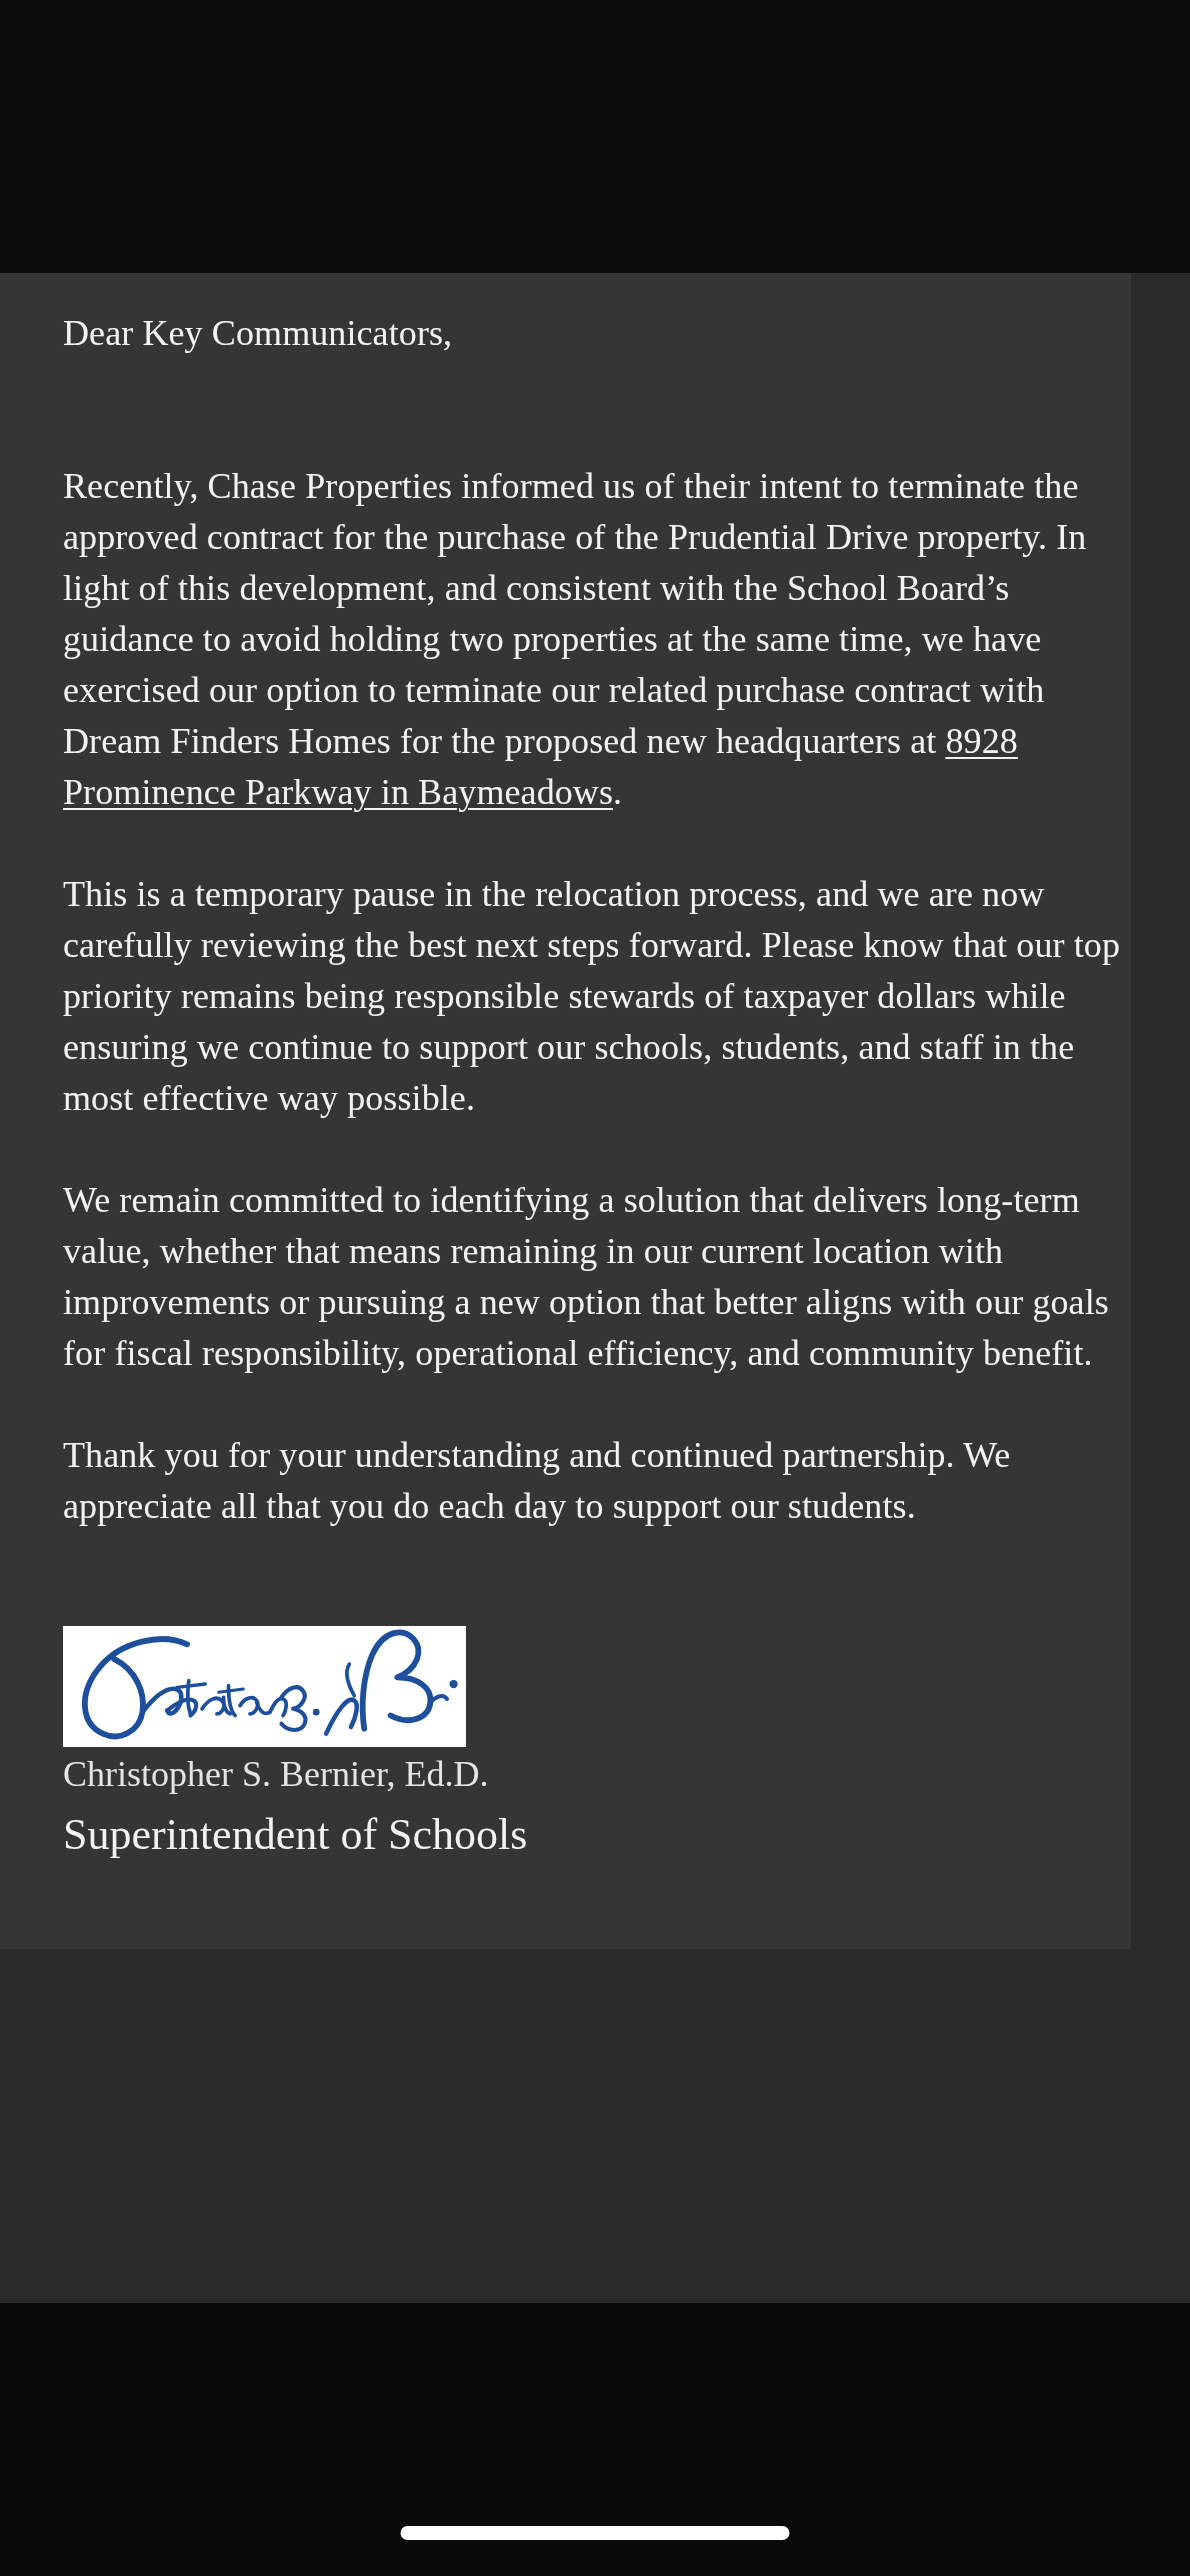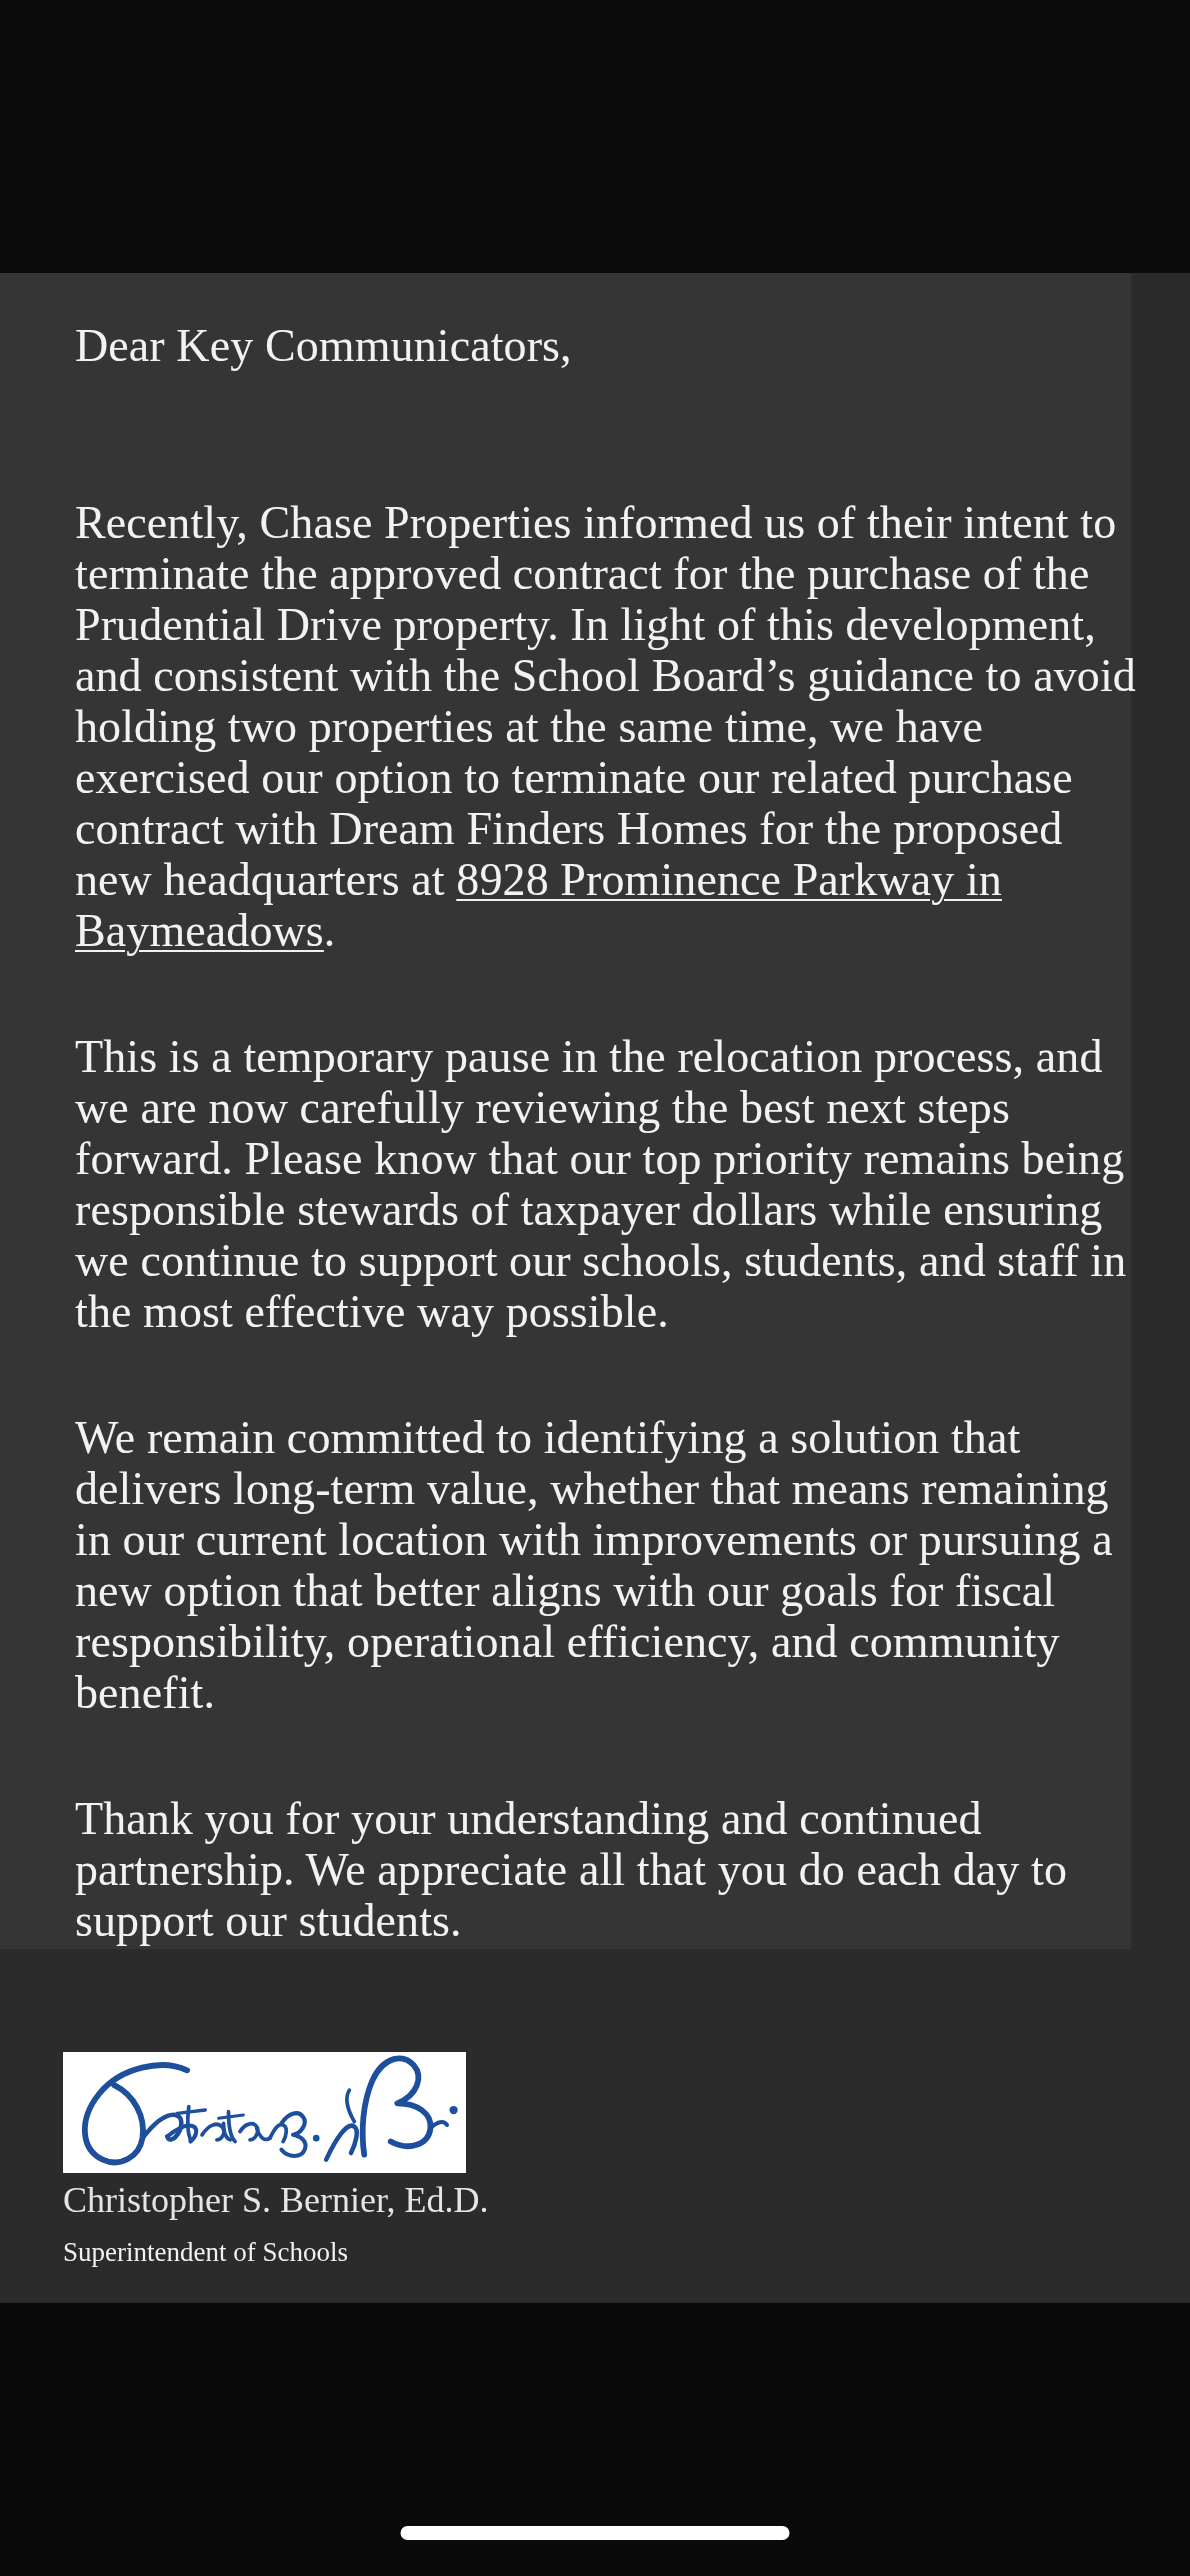--- a/index.html
+++ b/index.html
@@ -49,25 +49,25 @@
   }
 
   #letter-inner {
     position:relative;
     padding:0 0 0 63px;
     width:1190px;
   }
 
   p.para {
     color:#f2f2f0;
-    font-size:46px;
+    font-size:36px;
     line-height:51px;
     letter-spacing:0.1px;
     width:1075px;
-    margin:12px;
+    margin:0;
     text-shadow:0 0 0.8px rgba(255,255,255,0.18);
   }
   .spacer-sm { height:51px; }
   .spacer-md { height:51px; }
 
   .salutation { padding-top:35px; }
 
   a.addr-link {
     color:#f2f2f0;
     text-decoration:underline;
@@ -93,23 +93,23 @@
   #signature-image svg { display:block; }
 
   #signer-name {
     color:#e5e5e5;
     font-size:36px;
     line-height:48px;
     margin-top:3.3px;
   }
   #signer-title {
     color:#f2f2f0;
-    font-size:27px;
+    font-size:44px;
     line-height:48px;
-    margin-top:4px;
+    margin-top:13px;
   }
 
   
   #bottom-bar {
     position:absolute;
     left:0;
     top:2303px;
     width:1190px;
     height:273px;
     background:#0a0a0a;

